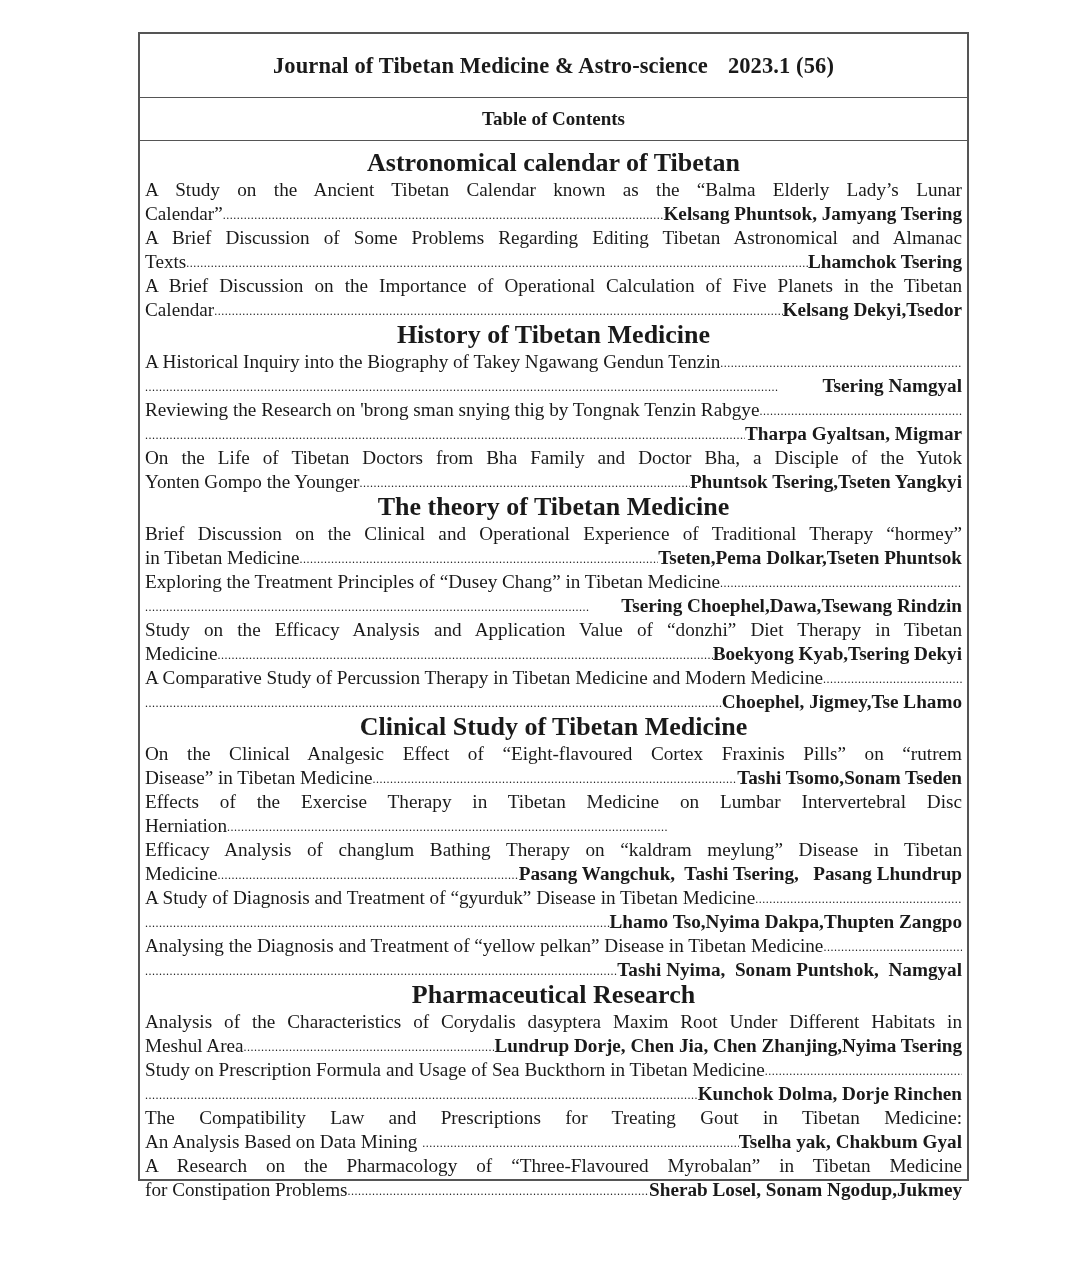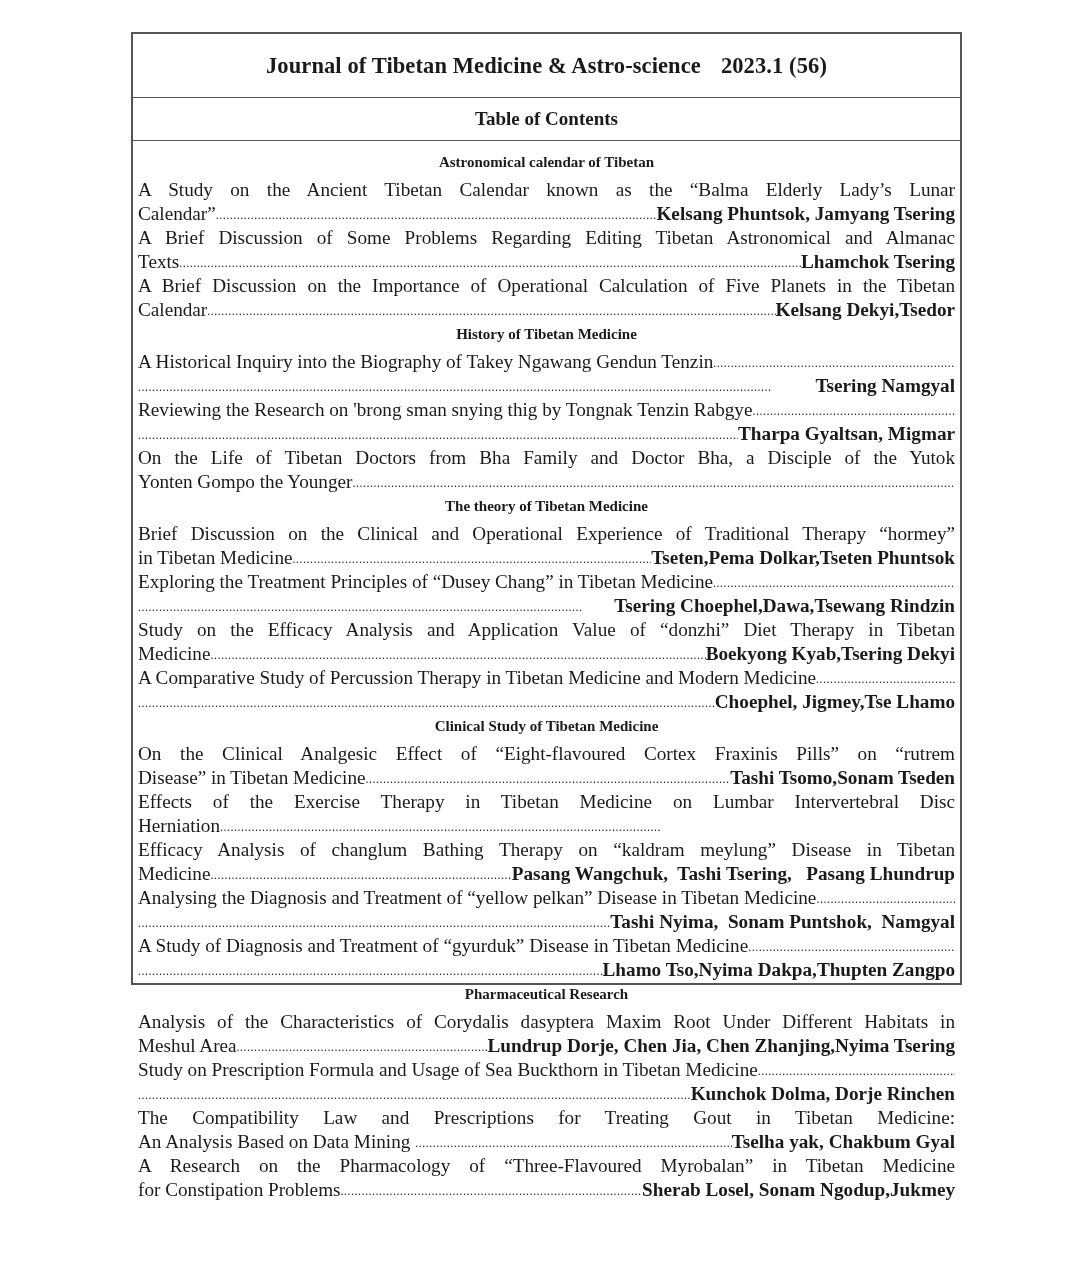--- a/index.html
+++ b/index.html
@@ -1,22 +1,22 @@
 <!DOCTYPE html>
 <html><head>
 <meta charset="utf-8">
 <style>
   html, body { margin:0; padding:0; background:#ffffff; }
   body { width:1080px; height:1265px; position:relative; font-family:"Liberation Serif", serif; color:#1a1a1a; }
-  .box { position:absolute; left:131px; top:32px; width:831px; height:953px; border:2px solid #555; box-sizing:border-box; }
+  .box { position:absolute; left:138px; top:32px; width:831px; height:1149px; border:2px solid #555; box-sizing:border-box; }
   .hdr { height:63px; border-bottom:1.5px solid #555; display:flex; align-items:center; justify-content:center; font-weight:bold; font-size:22.5px; letter-spacing:0.1px; }
   .hdr .issue { margin-left:20px; }
   .toc { height:42px; border-bottom:1.5px solid #555; display:flex; align-items:center; justify-content:center; font-weight:bold; font-size:19px; }
   .body { padding:9px 5px 0 5px; }
-  .sec { text-align:center; font-weight:bold; font-size:15px; line-height:25px; height:28px; }
+  .sec { text-align:center; font-weight:bold; font-size:26px; line-height:25px; height:28px; }
   .entry { font-size:19.2px; line-height:24px; }
   .line { display:flex; white-space:nowrap; overflow:hidden; height:24px; }
   .l1 { text-align:justify; text-align-last:justify; display:block; }
   .t { flex:0 0 auto; }
   .dots { flex:1 1 auto; overflow:hidden; letter-spacing:0.5px; font-size:12px; line-height:26px; }
   .dots::before { content:"........................................................................................................................................................................................................................................................................................................................................................"; }
   .auth { flex:0 0 auto; font-weight:bold; }
 </style>
 </head>
 <body>
@@ -74,20 +74,21 @@
           <span class="t" style="white-space: pre;"></span>
           <span class="dots"></span>
           <span class="auth" style="white-space: pre;">Tharpa Gyaltsan, Migmar</span>
         </div>
       </div>
       <div class="entry">
         <div class="line l1">On the Life of Tibetan Doctors from Bha Family and Doctor Bha, a Disciple of the Yutok</div>
         <div class="line">
           <span class="t" style="white-space: pre;">Yonten Gompo the Younger</span>
           <span class="dots"></span>
+          <span class="auth" style="white-space: pre;">Phuntsok Tsering,Tseten Yangkyi</span>
         </div>
       </div>
       <div class="sec">The theory of Tibetan Medicine</div>
       <div class="entry">
         <div class="line l1">Brief Discussion on the Clinical and Operational Experience of Traditional Therapy “hormey”</div>
         <div class="line">
           <span class="t" style="white-space: pre;">in Tibetan Medicine</span>
           <span class="dots"></span>
           <span class="auth" style="white-space: pre;">Tseten,Pema Dolkar,Tseten Phuntsok</span>
         </div>
@@ -142,38 +143,38 @@
       <div class="entry">
         <div class="line l1">Efficacy Analysis of changlum Bathing Therapy on “kaldram meylung” Disease in Tibetan</div>
         <div class="line">
           <span class="t" style="white-space: pre;">Medicine</span>
           <span class="dots"></span>
           <span class="auth" style="white-space: pre;">Pasang Wangchuk,  Tashi Tsering,   Pasang Lhundrup</span>
         </div>
       </div>
       <div class="entry">
         <div class="line">
+          <span class="t">A Study of Diagnosis and Treatment of “gyurduk” Disease in Tibetan Medicine</span>
+          <span class="dots"></span>
+        </div>
+        <div class="line">
+          <span class="t" style="white-space: pre;"></span>
+          <span class="dots"></span>
+          <span class="auth" style="white-space: pre;">Lhamo Tso,Nyima Dakpa,Thupten Zangpo</span>
+        </div>
+      </div>
+      <div class="entry">
+        <div class="line">
           <span class="t">Analysing the Diagnosis and Treatment of “yellow pelkan” Disease in Tibetan Medicine</span>
           <span class="dots"></span>
         </div>
         <div class="line">
           <span class="t" style="white-space: pre;"></span>
           <span class="dots"></span>
           <span class="auth" style="white-space: pre;">Tashi Nyima,  Sonam Puntshok,  Namgyal</span>
-        </div>
-      </div>
-      <div class="entry">
-        <div class="line">
-          <span class="t">A Study of Diagnosis and Treatment of “gyurduk” Disease in Tibetan Medicine</span>
-          <span class="dots"></span>
-        </div>
-        <div class="line">
-          <span class="t" style="white-space: pre;"></span>
-          <span class="dots"></span>
-          <span class="auth" style="white-space: pre;">Lhamo Tso,Nyima Dakpa,Thupten Zangpo</span>
         </div>
       </div>
       <div class="sec">Pharmaceutical Research</div>
       <div class="entry">
         <div class="line l1">Analysis of the Characteristics of Corydalis dasyptera Maxim Root Under Different Habitats in</div>
         <div class="line">
           <span class="t" style="white-space: pre;">Meshul Area</span>
           <span class="dots"></span>
           <span class="auth" style="white-space: pre;">Lundrup Dorje, Chen Jia, Chen Zhanjing,Nyima Tsering</span>
         </div>

